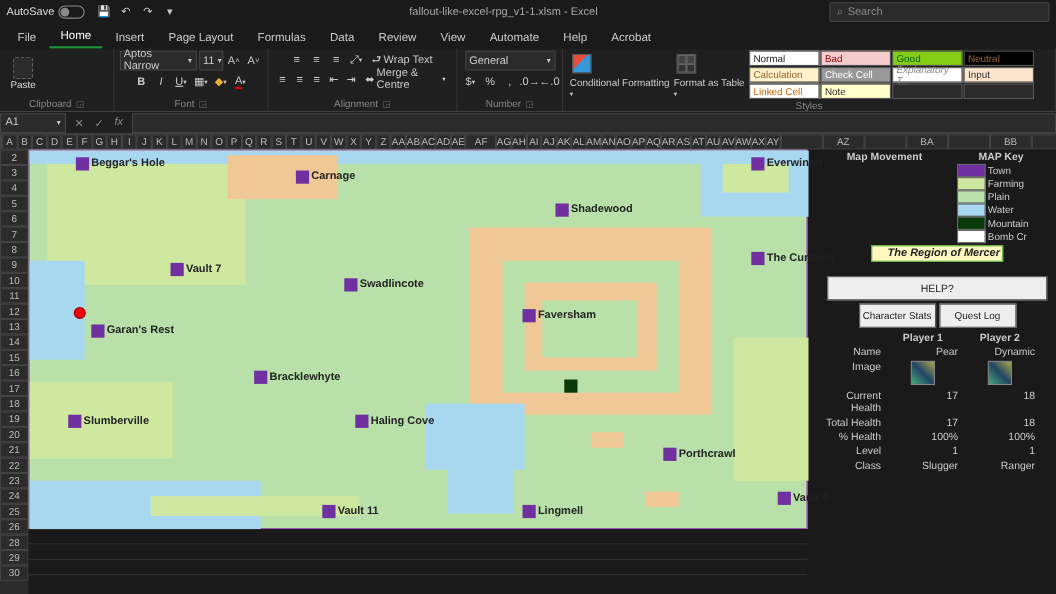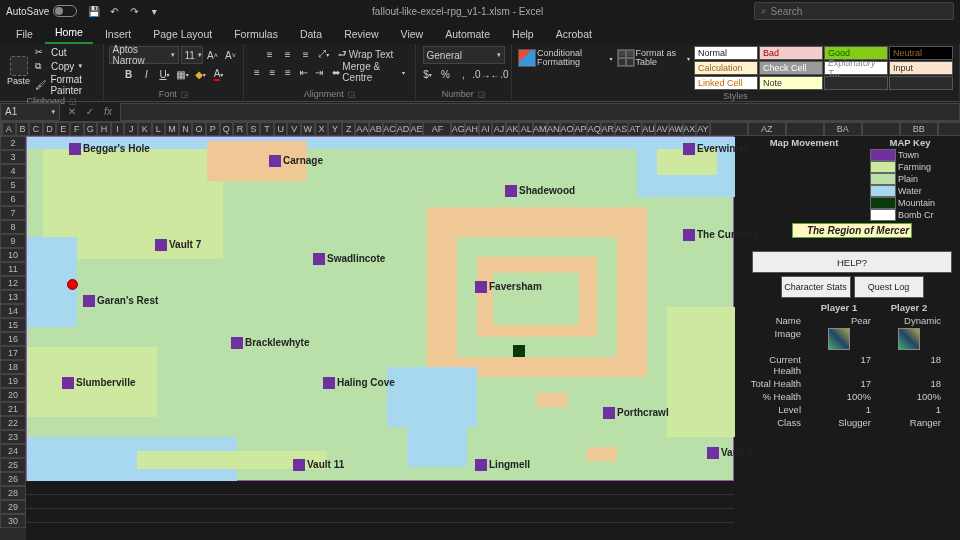--- a/index.html
+++ b/index.html
@@ -46,21 +46,21 @@
   .align-body { display: flex; flex-direction: column; gap: 2px; }
   .align-row { display: flex; gap: 2px; align-items: center; }
   .al-btn { width: 16px; height: 16px; display: inline-flex; align-items: center; justify-content: center; color: #ccc; font-size: 10px; }
   .wrap-btn, .merge-btn { height: 16px; padding: 0 4px; display: inline-flex; align-items: center; gap: 2px; font-size: 10px; color: #ccc; }
   
   .number-body { display: flex; flex-direction: column; gap: 2px; }
   .number-select { background: #2b2b2b; border: 1px solid #444; color: #ccc; font-size: 10px; height: 18px; width: 82px; padding: 0 3px; display: inline-flex; align-items: center; justify-content: space-between; }
   .number-row { display: flex; gap: 2px; }
   
   .styles-body { display: flex; gap: 4px; align-items: flex-start; }
-  .style-stack { display: flex; flex-direction: row; align-items: center; gap: 1px; font-size: 9px; color: #ccc; }
+  .style-stack { display: flex; flex-direction: column; align-items: flex-start; gap: 1px; font-size: 9px; color: #ccc; }
   .style-stack .big { width: 22px; height: 24px; display: flex; align-items: center; justify-content: center; }
   .cf-icon { width: 18px; height: 18px; background: linear-gradient(135deg, #e74c3c 40%, #3498db 40%); border: 1px solid #555; }
   .fat-icon { width: 18px; height: 18px; border: 1px solid #555; background: linear-gradient(180deg,#444 40%,#333 40%); display: grid; grid-template-columns: 1fr 1fr; }
   .fat-icon div { border: 0.5px solid #666; }
   .style-grid { display: grid; grid-template-columns: 64px 64px 64px 64px; grid-template-rows: 14px 14px 14px; gap: 1px; }
   .sg-cell { font-size: 9px; padding: 1px 3px; border: 1px solid #555; display: flex; align-items: center; color: #222; }
   
   
   .fbar { height: 20px; display: flex; background: #1f1f1f; border-bottom: 1px solid #444; align-items: center; }
   .namebox { width: 60px; height: 18px; border: 1px solid #444; background: #2b2b2b; color: #ccc; font-size: 10px; padding: 0 4px; display: flex; align-items: center; justify-content: space-between; }
@@ -152,35 +152,20 @@
     <div class="tab">Acrobat</div>
   </div>
 
 <div class="ribbon">
 
   <div class="rgroup" style="width:104px;">
     <div class="rgroup-body">
       <div class="clipboard-paste">
         <div class="paste-icon"></div>
         <div style="font-size:9px;">Paste</div>
-      </div>
-      <div class="clipboard-right">
-        <div class="cr-item">
-            <span class="ic ic-cut"></span>
-            <span>Cut</span>
-          </div>
-        <div class="cr-item">
-            <span class="ic ic-copy"></span>
-            <span>Copy</span> 
-            <span style="font-size:7px;">▾</span>
-          </div>
-        <div class="cr-item">
-            <span class="ic ic-brush"></span>
-            <span>Format Painter</span>
-          </div>
       </div>
     </div>
     <div class="rgroup-label">
         <span>Clipboard</span>
         <span class="launcher">◲</span>
       </div>
   </div>
 
   <div class="rgroup" style="width:140px;">
     <div class="rgroup-body font-body">

